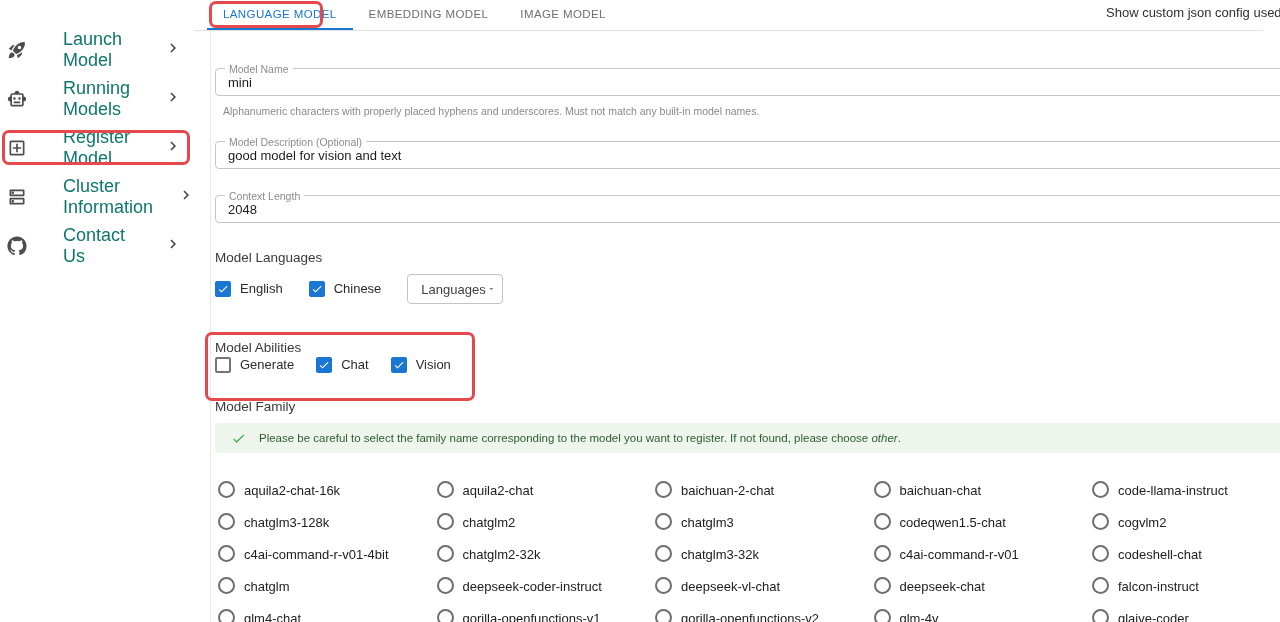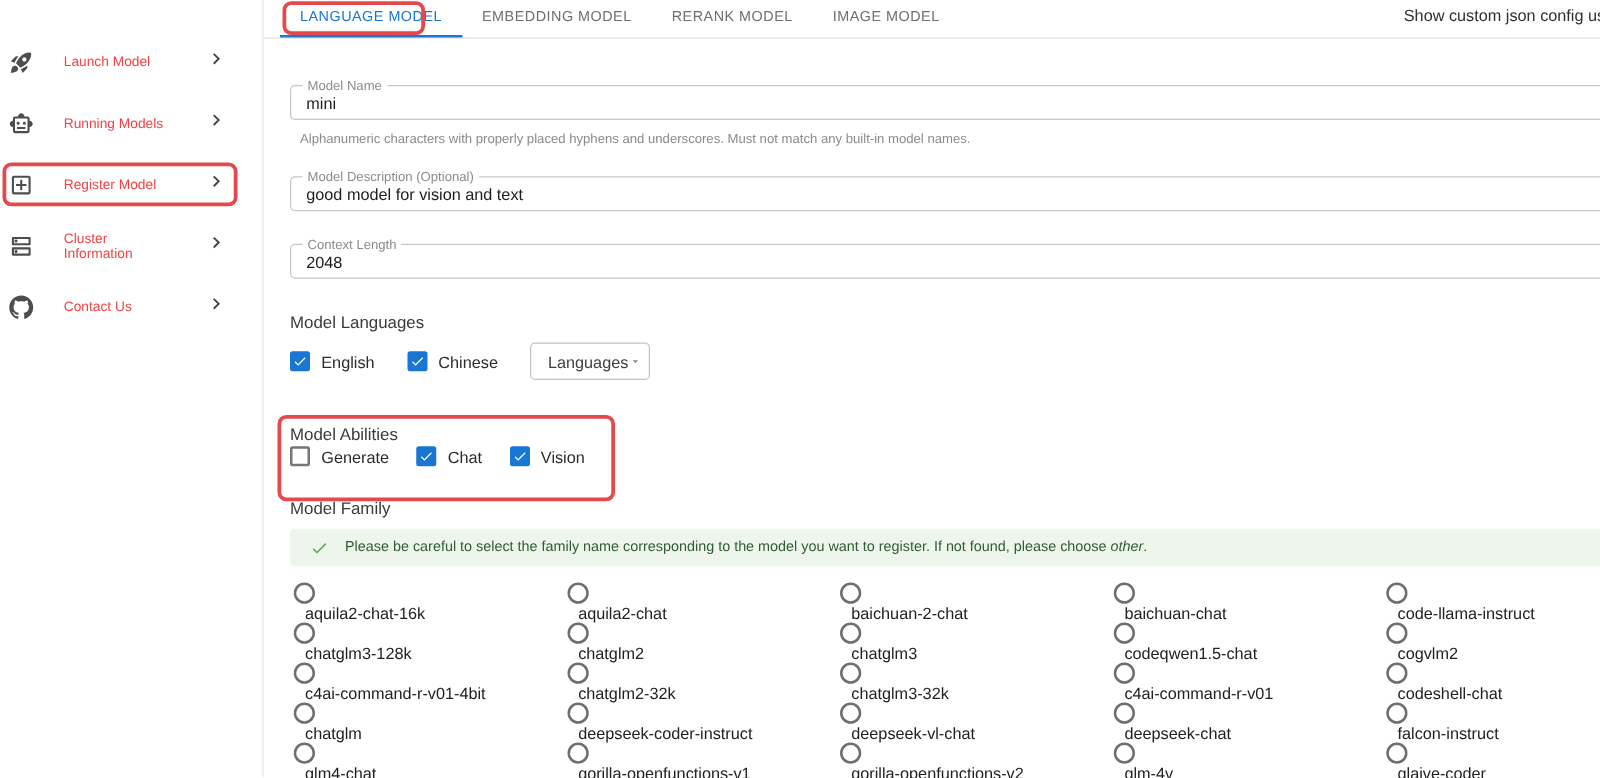--- a/index.html
+++ b/index.html
@@ -6,28 +6,28 @@
   html,body { width:1280px; height:622px; overflow:hidden; background:#fff;
     font-family:"Liberation Sans", sans-serif; }
 
   
   .sidebar { position:absolute; left:0; top:0; width:211px; height:622px;
     border-right:1px solid #e9e9e9; background:#fff; padding-top:25px; }
   .side-item { height:49px; display:flex; align-items:center;
     padding:0 28px 0 7px; gap:24px; cursor:pointer; }
   .side-icon { width:20px; height:20px; flex:0 0 20px; display:flex; align-items:center; }
   .side-icon svg { width:20px; height:20px; fill:#4d4d4d; }
-  .side-label { flex:1; font-size:11px; color:#ef4444; }
+  .side-label { flex:1; font-size:18px; color:#0f766e;margin-left:12px; }
   .chev svg { width:18px; height:18px; fill:#424242; }
   .annotation { position:absolute; border:3px solid #e5484d; border-radius:7px;
     pointer-events:none; z-index:5; }
   .reg-box { left:2px; top:130px; width:188px; height:35px; }
 
   
-  .main { position:absolute; left:211px; top:0; width:1069px; height:490px; }
+  .main { position:absolute; left:194px; top:0; width:1069px; height:490px; }
   .tabbar { height:31px; border-bottom:1px solid #e2e2e2; display:flex;
     padding-left:13px; position:relative; }
   .tab { padding:0 16px; display:flex; align-items:center; font-size:11.5px;
     font-weight:500; letter-spacing:.4px; color:#6f6f6f; cursor:pointer;
     border-bottom:2px solid transparent; }
   .tab.is-on { color:#1976d2; border-bottom-color:#1976d2; }
   .tab-box { left:15px; top:1px; width:114px; height:27px; }
   .config-link { position:absolute; left:912px; top:5px; font-size:13px;
     color:#2f2f2f; white-space:nowrap; cursor:pointer; }
 
@@ -44,21 +44,21 @@
   .f-name { margin-top:37px; }
   .helper { margin:9px 0 0 8px; font-size:10.5px; color:#8a8a8a; }
   .f-desc { margin-top:24px; }
   .f-ctx  { margin-top:26px; }
 
   .sect-title { font-size:13.5px; color:#3a3a3a; }
   .t-lang { margin-top:27px; }
   .row { display:flex; align-items:center; }
   .lang-row { margin-top:9px; height:30px; gap:26px; }
 
-  .cb-item { display:flex; align-items:center; gap:9px; cursor:pointer; }
+  .cb-item { display:flex; gap:9px; cursor:pointer; }
   .cb { width:16px; height:16px; border-radius:2px; border:2px solid #757575;
     background:#fff; flex:0 0 16px; position:relative; }
   .cb.is-on { border-color:#1976d2; background:#1976d2; }
   .cb svg { position:absolute; left:0; top:0; width:12px; height:12px;
     display:none; }
   .cb.is-on svg { display:block; }
   .cb-label { font-size:13px; color:#2b2b2b; }
 
   .select { width:96px; height:30px; border:1px solid #c4c4c4; border-radius:4px;
     display:flex; align-items:center; padding:0 6px 0 13px; cursor:pointer; }
@@ -71,21 +71,21 @@
 
   .t-family { margin-top:26px; }
   .alert { margin-top:9px; width:1120px; height:30px; background:#edf5ed;
     border-radius:4px; display:flex; align-items:center; padding:0 6px 0 16px; gap:13px; }
   .alert svg { width:15px; height:15px; fill:#4caf50; flex:0 0 15px; }
   .alert-text { font-size:11.5px; color:#2e5d33; }
   .alert-text .em { font-weight:normal; font-style:italic; }
 
   .radio-grid { margin:13px 0 0 3px; display:grid;
     grid-template-columns:repeat(5, 218.5px); }
-  .radio-item { height:32px; display:flex; align-items:flex-start; cursor:pointer;flex-direction:column; }
+  .radio-item { height:32px; display:flex; align-items:flex-end; cursor:pointer; }
   .radio { width:17px; height:17px; border-radius:50%; border:2px solid #6e6e6e;
     background:#fff; flex:0 0 17px; }
   .radio-label { margin-left:9px; font-size:13px; color:#212121; }
 </style>
 </head>
 <body>
 
 <nav class="sidebar">
   <div class="side-item">
     <span class="side-icon">
@@ -156,23 +156,20 @@
 </nav>
 
 <main class="main">
 
   <div class="tabbar">
     <div class="tab is-on">
       <span>LANGUAGE MODEL</span>
     </div>
     <div class="tab">
       <span>EMBEDDING MODEL</span>
-    </div>
-    <div class="tab">
-      <span>RERANK MODEL</span>
     </div>
     <div class="tab">
       <span>IMAGE MODEL</span>
     </div>
     <div class="annotation tab-box"></div>
   </div>
 
   <div class="config-link">Show custom json config used b</div>
 
   <div class="content">

